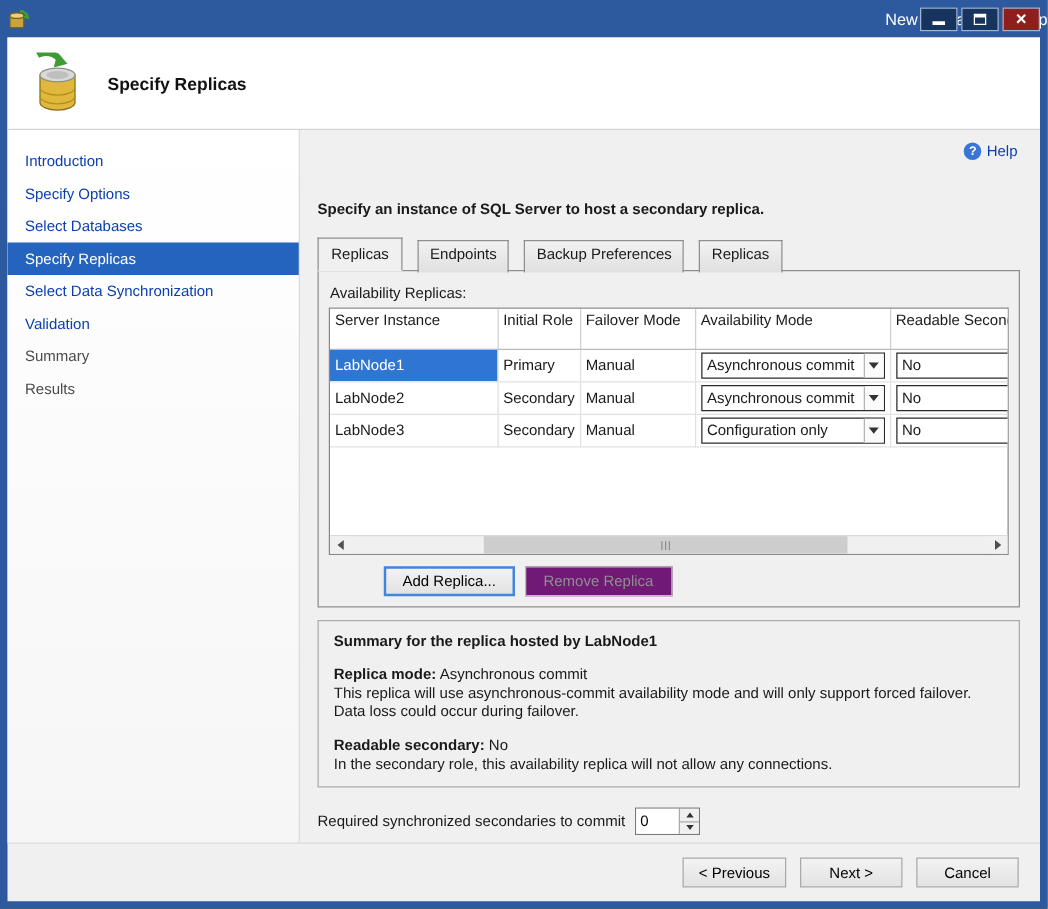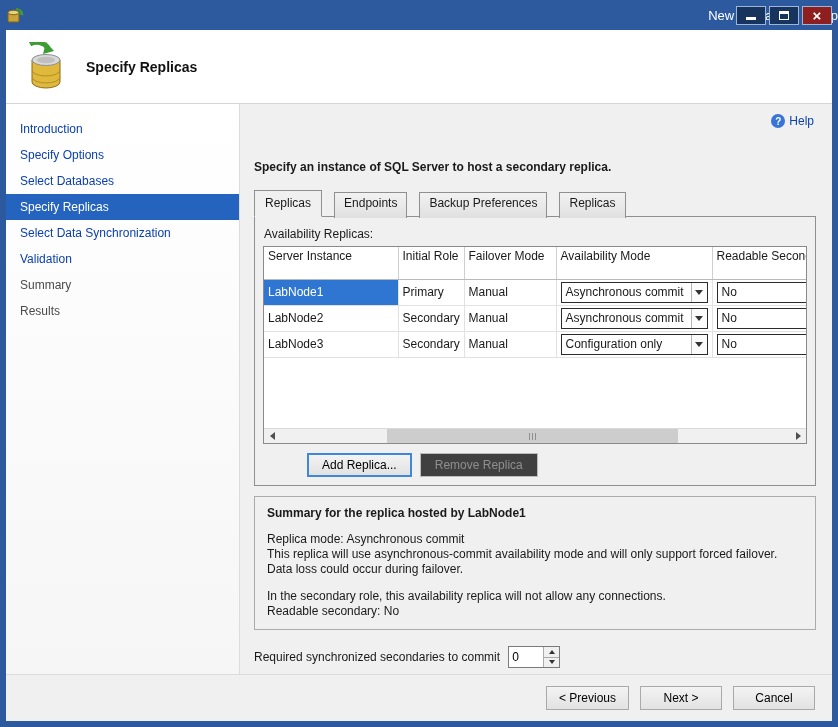--- a/index.html
+++ b/index.html
@@ -77,28 +77,28 @@
   .tri-right { width:0; height:0; border-top:4px solid transparent; border-bottom:4px solid transparent; border-left:5px solid #4f4f4f; }
   .sb-track { flex:1; position:relative; }
   .sb-thumb { position:absolute; left:21%; width:57%; top:0; bottom:0; background:#cdcdcd;
               display:flex; align-items:center; justify-content:center; gap:2px; cursor:grab; }
   .sb-grip { width:1px; height:7px; background:#8f8f8f; }
 
   
   .grid-btn-row { display:flex; gap:8px; margin-top:9px;margin-left:44px; }
   .btn { border:1px solid #a9a9a9; background:linear-gradient(#f3f3f3,#e2e2e2); padding:4px 14px; font-size:12px; cursor:pointer; }
   .btn.focused { border:2px solid #3f86dd; padding:3px 13px; }
-  .btn.disabled { color:#8f8f8f; border-color:#bcbcbc; background:#404040; cursor:default; }
+  .btn.disabled { color:#8f8f8f; border-color:#bcbcbc; background:#701a75; cursor:default; }
 
   
   .summary-box { margin-top:10px; border:1px solid #ababab; background:#f0f0f0; padding:9px 12px; height:134px; overflow:hidden; }
   .summary-title { font-weight:bold; margin-bottom:12px; }
   .summary-line { line-height:15px; }
   .summary-gap { height:12px; }
-  .bold { font-weight:normal; }
+  .bold { font-weight:bold; }
 
   
   .secondaries-row { margin-top:16px; display:flex; align-items:center; gap:8px; }
   .spin-wrap { display:flex; border:1px solid #7a7a7a; background:#fff; height:22px; }
   .spin-input { width:34px; border:none; outline:none; font-size:12px; padding:0 3px; font-family:inherit; }
   .spin-btns { width:16px; display:flex; flex-direction:column; border-left:1px solid #ababab; }
   .spin-btn { flex:1; display:flex; align-items:center; justify-content:center; background:#f0f0f0; cursor:pointer; }
   .spin-btn + .spin-btn { border-top:1px solid #ababab; }
   .tri-up-s { width:0; height:0; border-left:3px solid transparent; border-right:3px solid transparent; border-bottom:4px solid #333; }
   .tri-down-s { width:0; height:0; border-left:3px solid transparent; border-right:3px solid transparent; border-top:4px solid #333; }
@@ -283,25 +283,25 @@
         </div>
 
         <div class="summary-box">
           <div class="summary-title">Summary for the replica hosted by LabNode1</div>
           <div class="summary-line">
             <span class="bold">Replica mode:</span>
             <span>Asynchronous commit</span>
           </div>
           <div class="summary-line">This replica will use asynchronous-commit availability mode and will only support forced failover. Data loss could occur during failover.</div>
           <div class="summary-gap"></div>
-          <div class="summary-line">In the secondary role, this availability replica will not allow any connections.</div>
           <div class="summary-line">
             <span class="bold">Readable secondary:</span>
             <span>No</span>
           </div>
+          <div class="summary-line">In the secondary role, this availability replica will not allow any connections.</div>
         </div>
 
         <div class="secondaries-row">
           <span>Required synchronized secondaries to commit</span>
           <div class="spin-wrap">
             <input class="spin-input" type="text" value="0" style="">
             <div class="spin-btns">
               <div class="spin-btn">
                   <i class="tri-up-s"></i>
                 </div>

